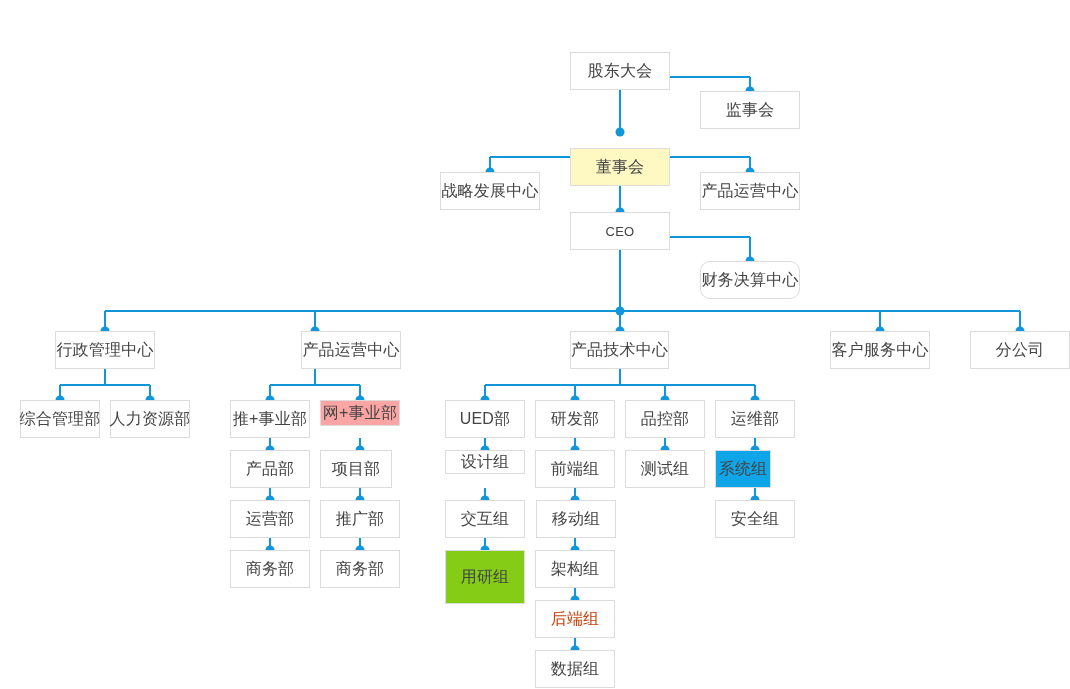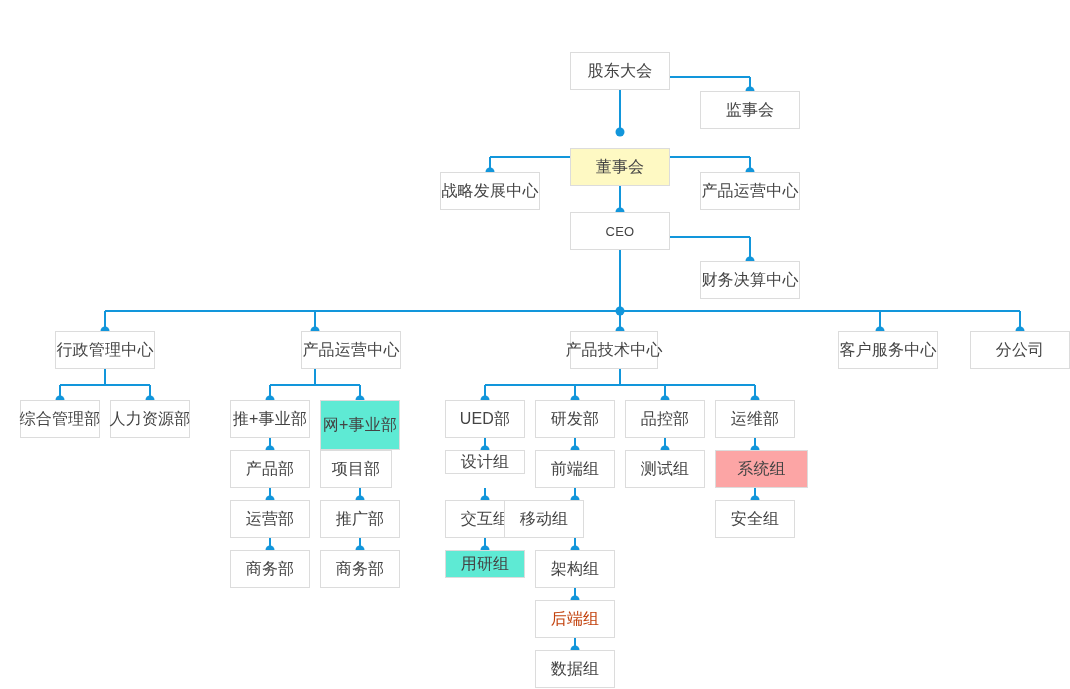--- a/index.html
+++ b/index.html
@@ -141,45 +141,45 @@
       <line x1="755" y1="488" x2="755" y2="500" stroke="#1296db" stroke-width="1.4" shape-rendering="crispEdges"></line>
       <circle cx="755" cy="500" r="4.5" fill="#1296db"></circle>
     </svg>
   <div id="node-layer">
       <div class="node" style="left: 570px; top: 52px; width: 100px; height: 38px; border-color: rgb(220, 220, 220); background: rgb(255, 255, 255); color: rgb(68, 68, 68);">股东大会</div>
       <div class="node" style="left: 700px; top: 91px; width: 100px; height: 38px; border-color: rgb(220, 220, 220); background: rgb(255, 255, 255); color: rgb(68, 68, 68);">监事会</div>
       <div class="node" style="left: 570px; top: 148px; width: 100px; height: 38px; border-color: rgb(220, 220, 220); background: #fef9c3; color: rgb(68, 68, 68);">董事会</div>
       <div class="node" style="left: 440px; top: 172px; width: 100px; height: 38px; border-color: rgb(220, 220, 220); background: rgb(255, 255, 255); color: rgb(68, 68, 68);">战略发展中心</div>
       <div class="node" style="left: 700px; top: 172px; width: 100px; height: 38px; border-color: rgb(220, 220, 220); background: rgb(255, 255, 255); color: rgb(68, 68, 68);">产品运营中心</div>
       <div class="node latin" style="left: 570px; top: 212px; width: 100px; height: 38px; border-color: rgb(220, 220, 220); background: rgb(255, 255, 255); color: rgb(68, 68, 68);">CEO</div>
-      <div class="node" style="left: 700px; top: 261px; width: 100px; height: 38px; border-color: rgb(220, 220, 220); background: rgb(255, 255, 255); color: rgb(68, 68, 68);">财务决算中心</div>
+      <div class="node" style="left: 700px; top: 261px; width: 100px; height: 38px; border-color: rgb(220, 220, 220); background: rgb(255, 255, 255); color: rgb(68, 68, 68); border-radius: 10px;">财务决算中心</div>
       <div class="node" style="left: 55px; top: 331px; width: 100px; height: 38px; border-color: rgb(220, 220, 220); background: rgb(255, 255, 255); color: rgb(68, 68, 68);">行政管理中心</div>
       <div class="node" style="left: 265px; top: 331px; width: 100px; height: 38px; border-color: rgb(220, 220, 220); background: rgb(255, 255, 255); color: rgb(68, 68, 68); margin-left: 36px;">产品运营中心</div>
-      <div class="node" style="left: 570px; top: 331px; width: 88px; height: 38px; border-color: rgb(220, 220, 220); background: rgb(255, 255, 255); color: rgb(68, 68, 68);">产品技术中心</div>
-      <div class="node" style="left: 830px; top: 331px; width: 100px; height: 38px; border-color: rgb(220, 220, 220); background: rgb(255, 255, 255); color: rgb(68, 68, 68); margin-left: 8px;">客户服务中心</div>
+      <div class="node" style="left: 570px; top: 331px; width: 99px; height: 38px; border-color: rgb(220, 220, 220); background: rgb(255, 255, 255); color: rgb(68, 68, 68);">产品技术中心</div>
+      <div class="node" style="left: 830px; top: 331px; width: 100px; height: 38px; border-color: rgb(220, 220, 220); background: rgb(255, 255, 255); color: rgb(68, 68, 68);">客户服务中心</div>
       <div class="node" style="left: 970px; top: 331px; width: 100px; height: 38px; border-color: rgb(220, 220, 220); background: rgb(255, 255, 255); color: rgb(68, 68, 68);">分公司</div>
       <div class="node" style="left: 20px; top: 400px; width: 80px; height: 38px; border-color: rgb(220, 220, 220); background: rgb(255, 255, 255); color: rgb(68, 68, 68);">综合管理部</div>
       <div class="node" style="left: 110px; top: 400px; width: 80px; height: 38px; border-color: rgb(220, 220, 220); background: rgb(255, 255, 255); color: rgb(68, 68, 68);">人力资源部</div>
       <div class="node" style="left: 230px; top: 400px; width: 80px; height: 38px; border-color: rgb(220, 220, 220); background: rgb(255, 255, 255); color: rgb(68, 68, 68);">推+事业部</div>
       <div class="node" style="left: 230px; top: 450px; width: 80px; height: 38px; border-color: rgb(220, 220, 220); background: rgb(255, 255, 255); color: rgb(68, 68, 68);">产品部</div>
       <div class="node" style="left: 230px; top: 500px; width: 80px; height: 38px; border-color: rgb(220, 220, 220); background: rgb(255, 255, 255); color: rgb(68, 68, 68);">运营部</div>
       <div class="node" style="left: 230px; top: 550px; width: 80px; height: 38px; border-color: rgb(220, 220, 220); background: rgb(255, 255, 255); color: rgb(68, 68, 68);">商务部</div>
-      <div class="node" style="left: 320px; top: 400px; width: 80px; height: 50px; border-color: rgb(220, 220, 220); background: #5eead4; color: rgb(68, 68, 68);">网+事业部</div>
+      <div class="node" style="left: 320px; top: 400px; width: 80px; height: 26px; border-color: rgb(220, 220, 220); background: #fca5a5; color: rgb(68, 68, 68);">网+事业部</div>
       <div class="node" style="left: 320px; top: 450px; width: 72px; height: 38px; border-color: rgb(220, 220, 220); background: rgb(255, 255, 255); color: rgb(68, 68, 68);">项目部</div>
       <div class="node" style="left: 320px; top: 500px; width: 80px; height: 38px; border-color: rgb(220, 220, 220); background: rgb(255, 255, 255); color: rgb(68, 68, 68);">推广部</div>
       <div class="node" style="left: 320px; top: 550px; width: 80px; height: 38px; border-color: rgb(220, 220, 220); background: rgb(255, 255, 255); color: rgb(68, 68, 68);">商务部</div>
       <div class="node" style="left: 445px; top: 400px; width: 80px; height: 38px; border-color: rgb(220, 220, 220); background: rgb(255, 255, 255); color: rgb(68, 68, 68);">UED部</div>
       <div class="node" style="left: 445px; top: 450px; width: 80px; height: 24px; border-color: rgb(220, 220, 220); background: rgb(255, 255, 255); color: rgb(68, 68, 68);">设计组</div>
       <div class="node" style="left: 445px; top: 500px; width: 80px; height: 38px; border-color: rgb(220, 220, 220); background: rgb(255, 255, 255); color: rgb(68, 68, 68);">交互组</div>
-      <div class="node" style="left: 445px; top: 550px; width: 80px; height: 28px; border-color: rgb(220, 220, 220); background: #5eead4; color: rgb(68, 68, 68);">用研组</div>
+      <div class="node" style="left: 445px; top: 550px; width: 80px; height: 54px; border-color: rgb(220, 220, 220); background: #84cc16; color: rgb(68, 68, 68);">用研组</div>
       <div class="node" style="left: 535px; top: 400px; width: 80px; height: 38px; border-color: rgb(220, 220, 220); background: rgb(255, 255, 255); color: rgb(68, 68, 68);">研发部</div>
       <div class="node" style="left: 535px; top: 450px; width: 80px; height: 38px; border-color: rgb(220, 220, 220); background: rgb(255, 255, 255); color: rgb(68, 68, 68);">前端组</div>
-      <div class="node" style="left: 504px; top: 500px; width: 80px; height: 38px; border-color: rgb(220, 220, 220); background: rgb(255, 255, 255); color: rgb(68, 68, 68);">移动组</div>
+      <div class="node" style="left: 536px; top: 500px; width: 80px; height: 38px; border-color: rgb(220, 220, 220); background: rgb(255, 255, 255); color: rgb(68, 68, 68);">移动组</div>
       <div class="node" style="left: 535px; top: 550px; width: 80px; height: 38px; border-color: rgb(220, 220, 220); background: rgb(255, 255, 255); color: rgb(68, 68, 68);">架构组</div>
       <div class="node" style="left: 535px; top: 600px; width: 80px; height: 38px; border-color: rgb(220, 220, 220); background: rgb(255, 255, 255); color: #c2410c;">后端组</div>
       <div class="node" style="left: 535px; top: 650px; width: 80px; height: 38px; border-color: rgb(220, 220, 220); background: rgb(255, 255, 255); color: rgb(68, 68, 68);">数据组</div>
       <div class="node" style="left: 625px; top: 400px; width: 80px; height: 38px; border-color: rgb(220, 220, 220); background: rgb(255, 255, 255); color: rgb(68, 68, 68);">品控部</div>
       <div class="node" style="left: 625px; top: 450px; width: 80px; height: 38px; border-color: rgb(220, 220, 220); background: rgb(255, 255, 255); color: rgb(68, 68, 68);">测试组</div>
       <div class="node" style="left: 715px; top: 400px; width: 80px; height: 38px; border-color: rgb(220, 220, 220); background: rgb(255, 255, 255); color: rgb(68, 68, 68);">运维部</div>
-      <div class="node" style="left: 715px; top: 450px; width: 93px; height: 38px; border-color: rgb(220, 220, 220); background: #fca5a5; color: rgb(68, 68, 68);">系统组</div>
+      <div class="node" style="left: 715px; top: 450px; width: 56px; height: 38px; border-color: rgb(220, 220, 220); background: #0ea5e9; color: rgb(68, 68, 68);">系统组</div>
       <div class="node" style="left: 715px; top: 500px; width: 80px; height: 38px; border-color: rgb(220, 220, 220); background: rgb(255, 255, 255); color: rgb(68, 68, 68);">安全组</div>
     </div>
 </div>
 
 </body></html>

